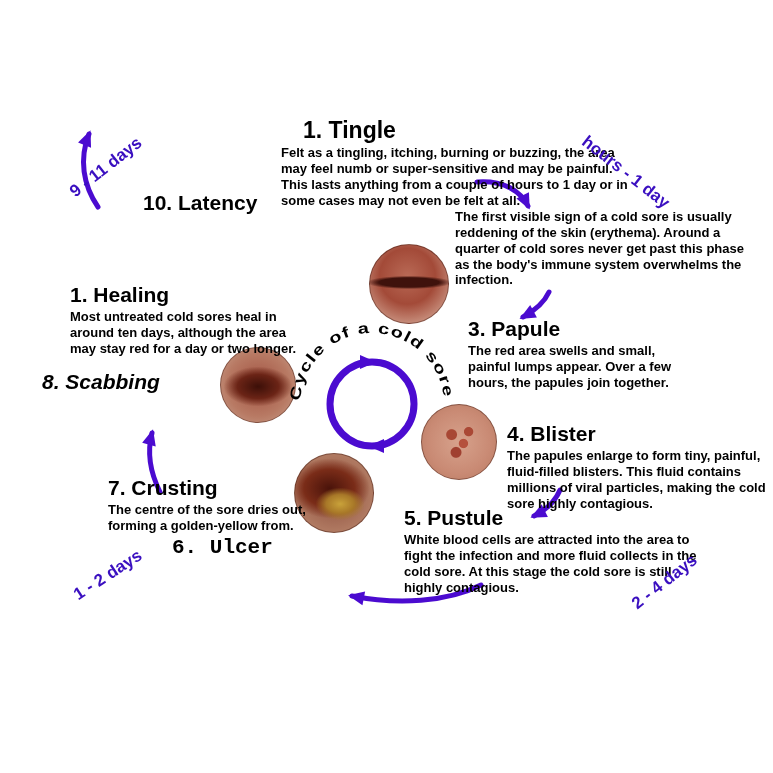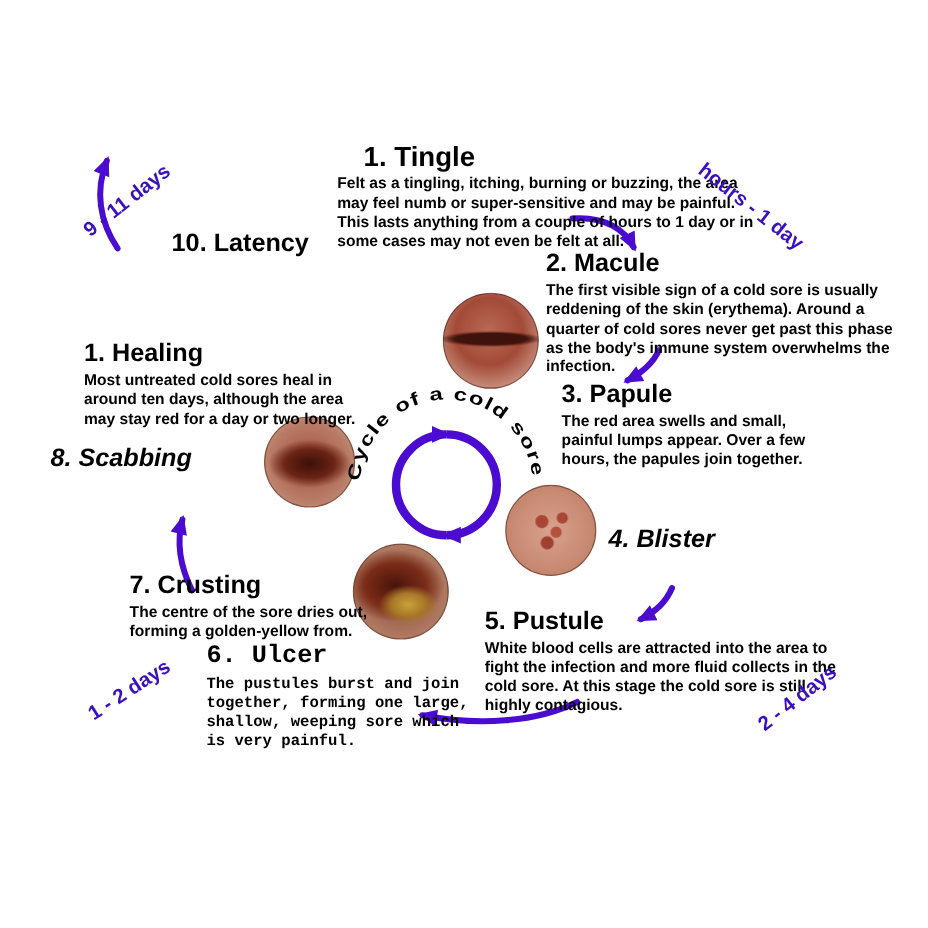--- a/index.html
+++ b/index.html
@@ -35,21 +35,21 @@
   .cyc{fill:none;stroke:#4b0bd0;stroke-width:7;}
   .cycle-title{font-family:"Liberation Sans", sans-serif;font-size:15px;font-weight:bold;fill:#000;letter-spacing:1px;}
   
   .stage{position:absolute;z-index:3;}
   .stage .h{font-weight:bold;font-size:21px;line-height:1.05;margin:0 0 3px 0;}
   .stage .d{font-weight:bold;font-size:13px;line-height:1.22;}
   .s1{left:245px;top:118px;width:348px;margin-left:36px;}
   .s1 .h{font-size:23px;padding-left:22px;}
   .s2{left:455px;top:209px;width:292px;}
   .s3{left:468px;top:318px;width:228px;}
-  .s4{left:507px;top:439px;width:262px;font-style:italic;}
+  .s4{left:507px;top:423px;width:262px;}
   .s5{left:404px;top:507px;width:300px;}
   .s6{left:172px;top:537px;width:232px;font-family:Liberation Mono, monospace;}
   .s7{left:108px;top:477px;width:212px;}
   .s8{left:42px;top:371px;width:202px;font-style:italic;}
   .s9{left:70px;top:284px;width:232px;}
   .s10{left:143px;top:192px;width:208px;}
   
   .dur{position:absolute;z-index:3;font-weight:bold;font-size:17px;color:#3a0fc0;white-space:nowrap;transform-origin:0 0;}
   .d1{left:66px;top:186px;transform:rotate(-38deg);}
   .d2{left:590px;top:132px;transform:rotate(38deg);}
@@ -88,41 +88,40 @@
     <path class="arr" d="M 160 492 C 150 472 147 452 152 433" marker-end="url(#ah)"></path>
     <path class="arr" d="M 98 207 C 83 185 79 159 89 134" marker-end="url(#ah)"></path>
   </svg>
 
   <div class="stage s1">
     <div class="h">1. Tingle</div>
     <div class="d">Felt as a tingling, itching, burning or buzzing, the area may feel numb or super-sensitive and may be painful. This lasts anything from a couple of hours to 1 day or in some cases may not even be felt at all.</div>
   </div>
 
   <div class="stage s2">
-    <div class="h">2. Macule</div>
     <div class="d">The first visible sign of a cold sore is usually reddening of the skin (erythema). Around a quarter of cold sores never get past this phase as the body's immune system overwhelms the infection.</div>
   </div>
 
   <div class="stage s3">
     <div class="h">3. Papule</div>
     <div class="d">The red area swells and small, painful lumps appear. Over a few hours, the papules join together.</div>
   </div>
 
   <div class="stage s4">
     <div class="h">4. Blister</div>
+    <div class="d">The papules enlarge to form tiny, painful, fluid-filled blisters. This fluid contains millions of viral particles, making the cold sore highly contagious.</div>
   </div>
 
   <div class="stage s5">
     <div class="h">5. Pustule</div>
     <div class="d">White blood cells are attracted into the area to fight the infection and more fluid collects in the cold sore. At this stage the cold sore is still highly contagious.</div>
   </div>
 
   <div class="stage s6">
     <div class="h">6. Ulcer</div>
-    <div class="d">The pustules burst and join together, forming one large, shallow, weeping sore which is very painful.</div>
   </div>
 
   <div class="stage s7">
     <div class="h">7. Crusting</div>
     <div class="d">The centre of the sore dries out, forming a golden-yellow from.</div>
   </div>
 
   <div class="stage s8">
     <div class="h">8. Scabbing</div>
   </div>

